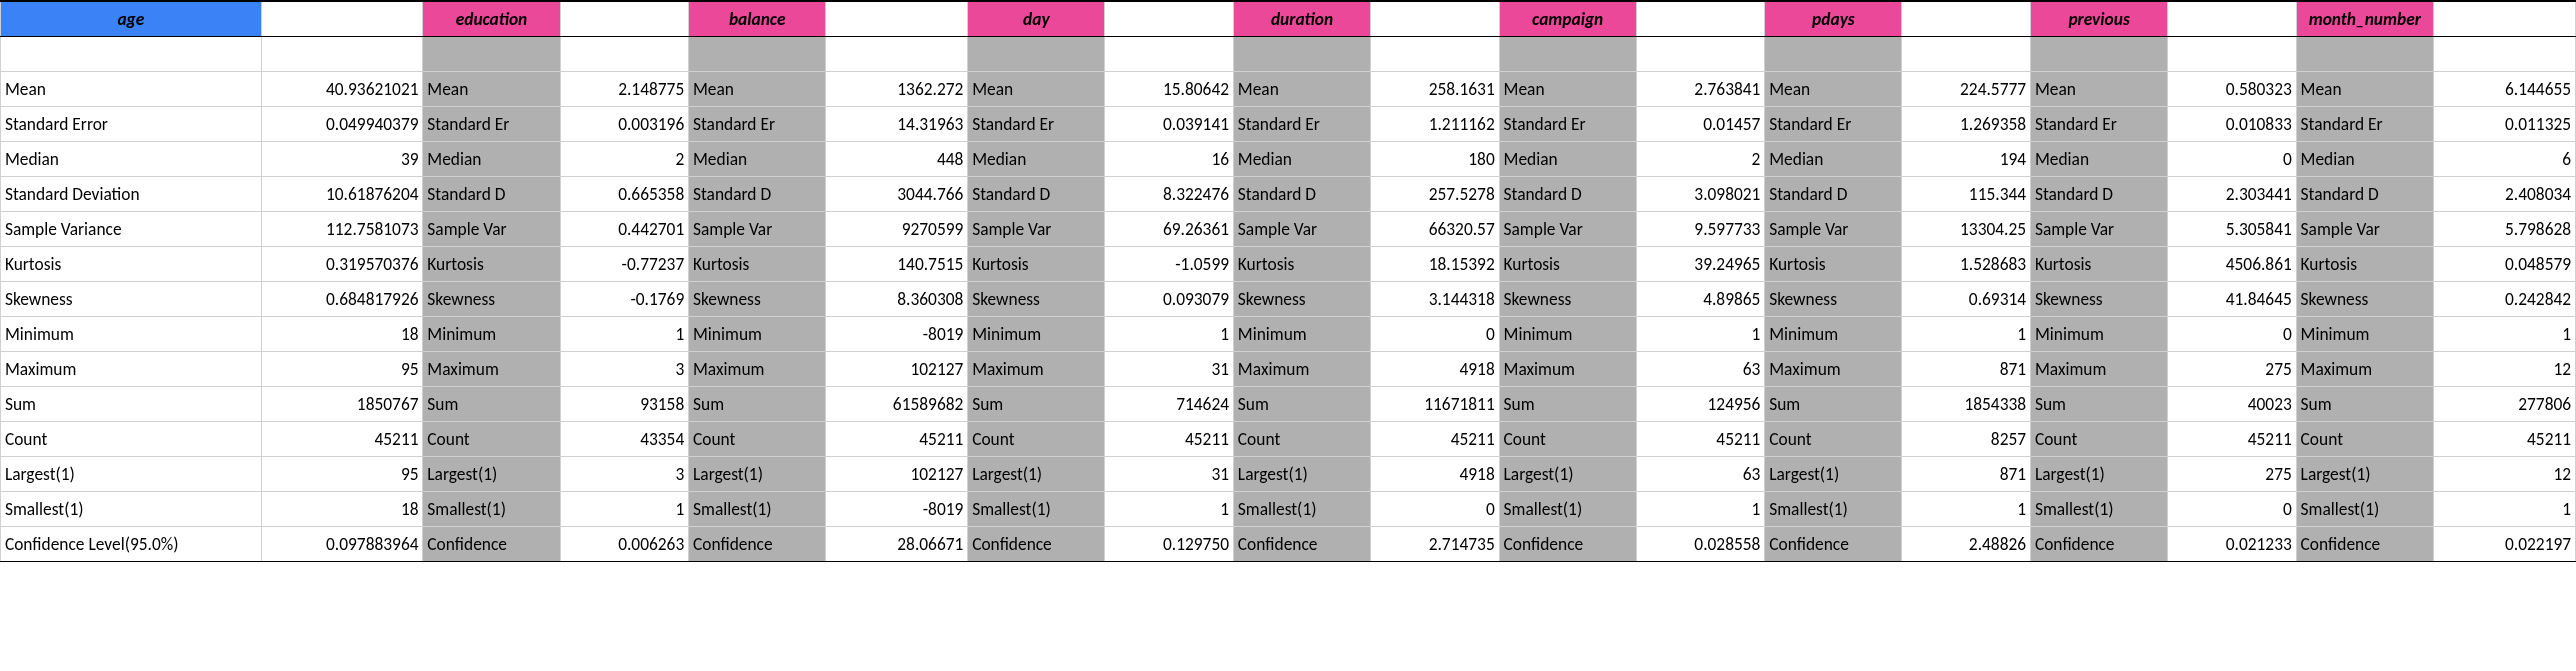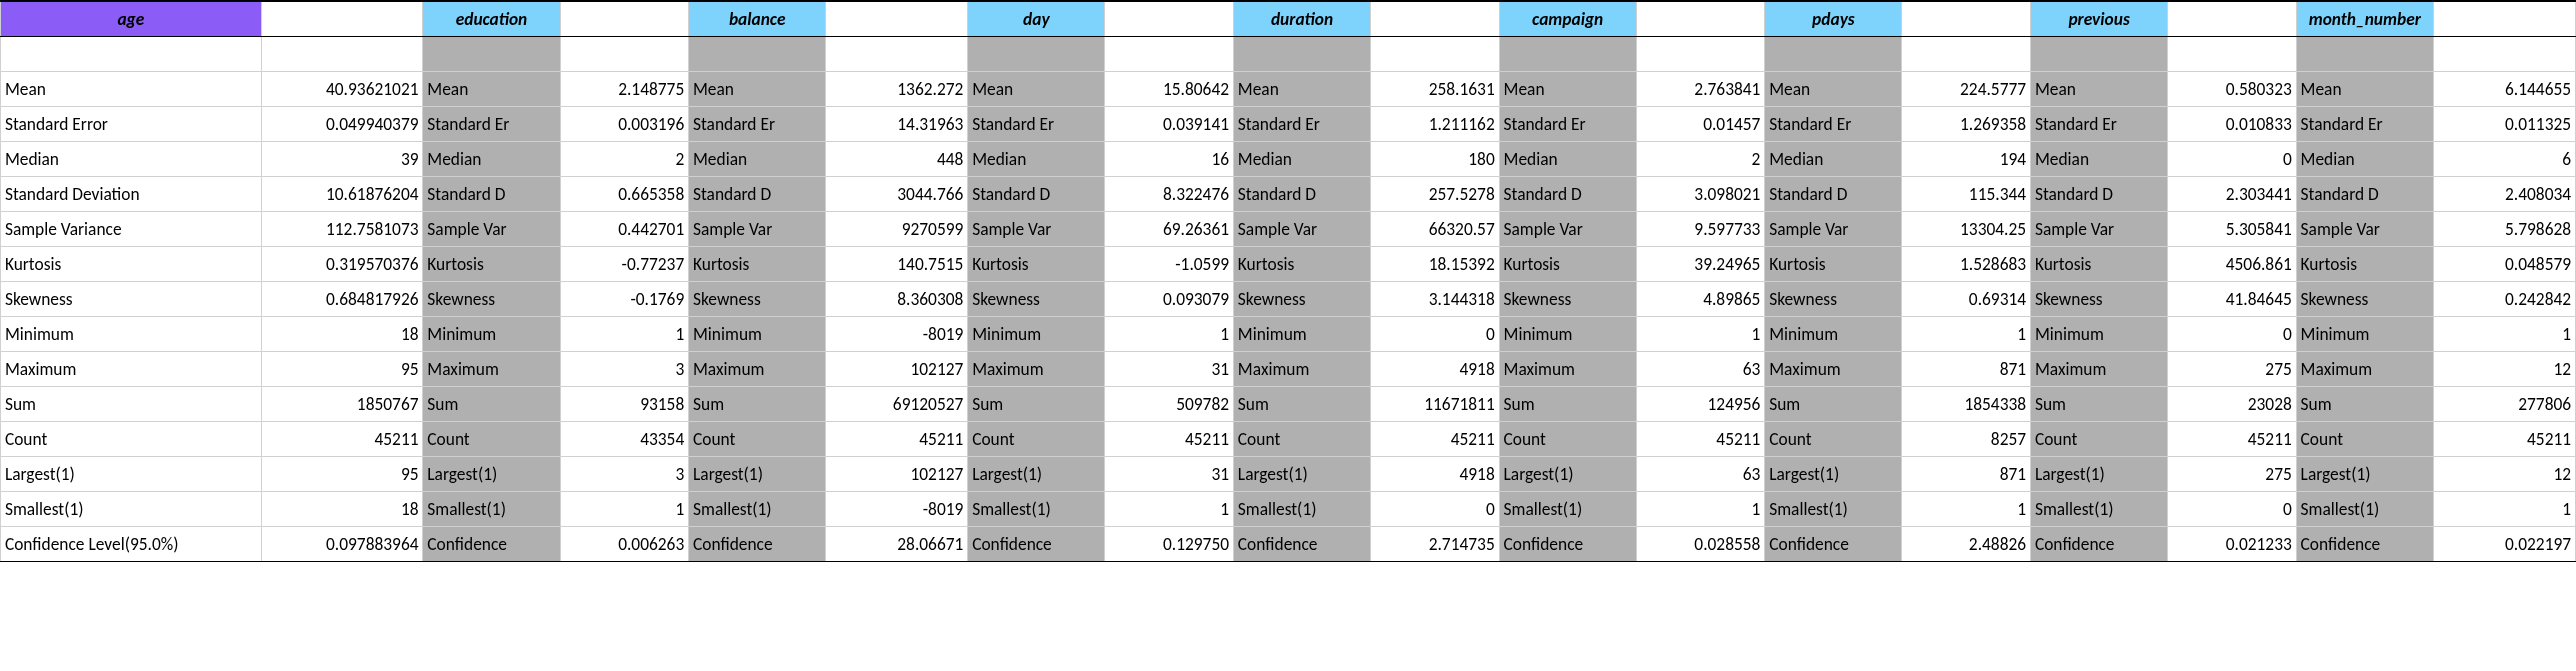--- a/index.html
+++ b/index.html
@@ -25,23 +25,23 @@
     white-space: nowrap;
     text-overflow: clip;
     vertical-align: middle;
   }
   thead th {
     border-top: 2.9px solid #000;
     border-bottom: 1.9px solid #000;
     text-align: center;
     font-style: italic;
     font-weight: bold;
-    background: #8b5cf6;
+    background: #3b82f6;
   }
-  thead th.shade { background: #7dd3fc; }
+  thead th.shade { background: #ec4899; }
   thead th.spacer { background: #fff; font-style: normal; }
   tbody tr.blank td { height: 35px; }
   tbody tr:last-child td { border-bottom: 1.9px solid #000; }
   .lbl { text-align: left; background: #fff; }
   .lbl.shade { background: #b0b0b0; }
   .val { text-align: right; background: #fff; }
   col.cA  { width: 213px; }
   col.cB  { width: 132px; }
   col.cL  { width: 112px; }
   col.cV  { width: 105px; }
@@ -293,31 +293,31 @@
         <td class="val">275</td>
         <td class="lbl shade">Maximum</td>
         <td class="val">12</td>
       </tr>
       <tr>
         <td class="lbl">Sum</td>
         <td class="val">1850767</td>
         <td class="lbl shade">Sum</td>
         <td class="val">93158</td>
         <td class="lbl shade">Sum</td>
-        <td class="val">69120527</td>
-        <td class="lbl shade">Sum</td>
-        <td class="val">509782</td>
+        <td class="val">61589682</td>
+        <td class="lbl shade">Sum</td>
+        <td class="val">714624</td>
         <td class="lbl shade">Sum</td>
         <td class="val">11671811</td>
         <td class="lbl shade">Sum</td>
         <td class="val">124956</td>
         <td class="lbl shade">Sum</td>
         <td class="val">1854338</td>
         <td class="lbl shade">Sum</td>
-        <td class="val">23028</td>
+        <td class="val">40023</td>
         <td class="lbl shade">Sum</td>
         <td class="val">277806</td>
       </tr>
       <tr>
         <td class="lbl">Count</td>
         <td class="val">45211</td>
         <td class="lbl shade">Count</td>
         <td class="val">43354</td>
         <td class="lbl shade">Count</td>
         <td class="val">45211</td>

